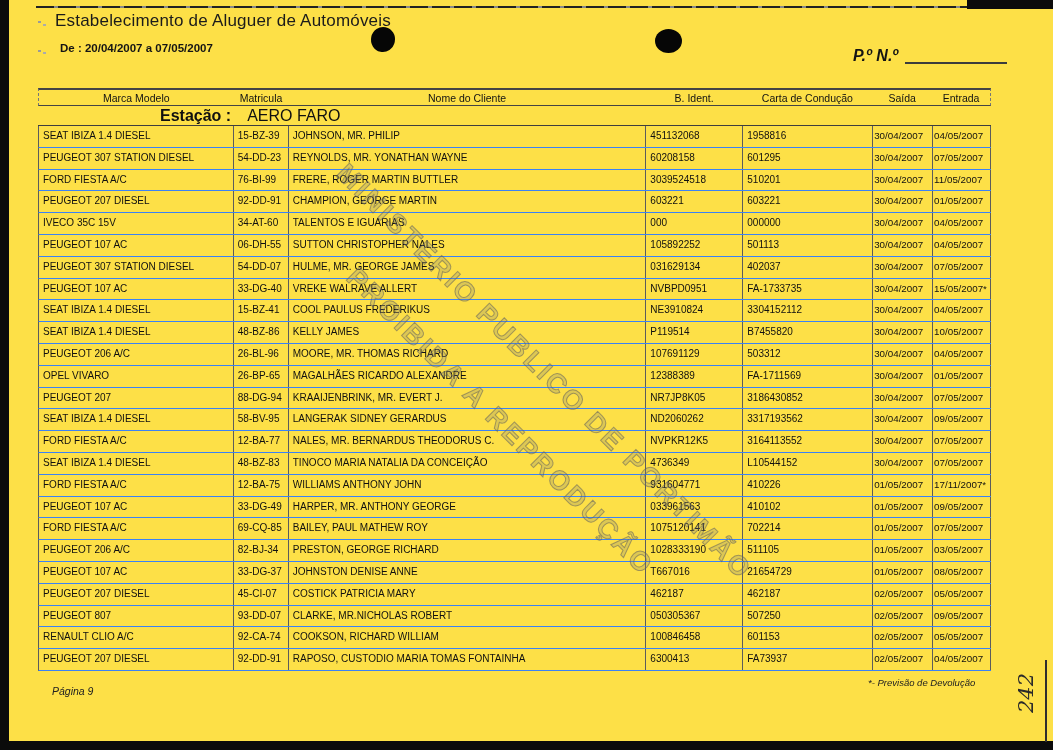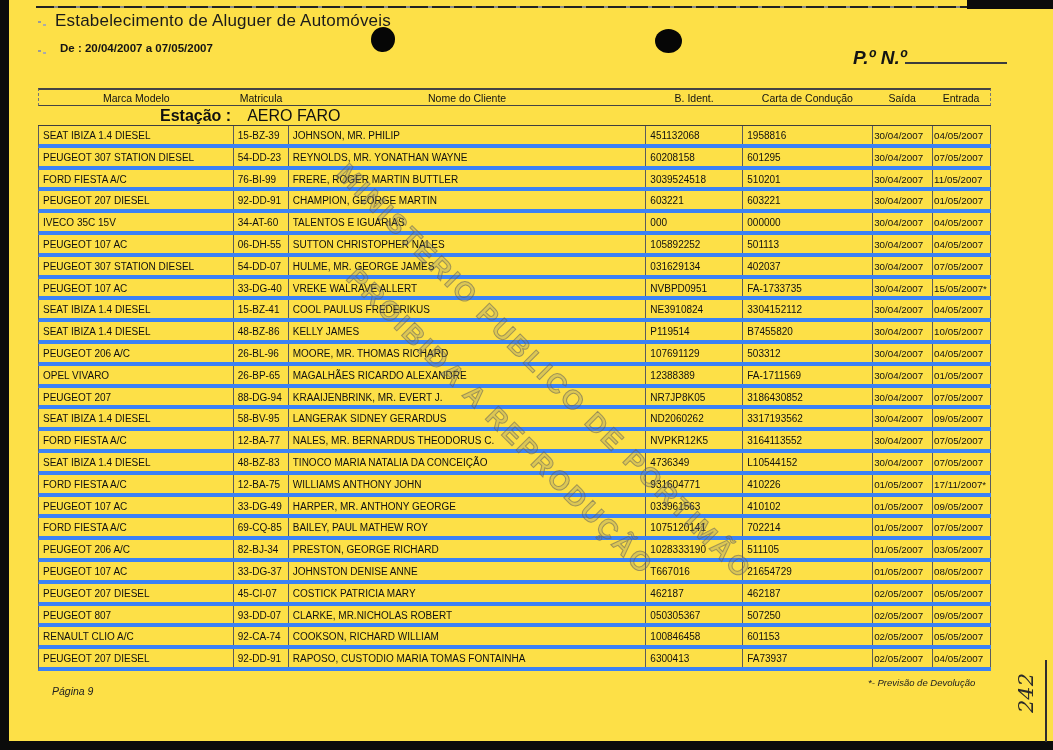--- a/index.html
+++ b/index.html
@@ -17,21 +17,21 @@
   .right-edge-line { position:absolute; left:1045px; top:660px; width:2px; height:82px; background:#2e2e2e; }
   .top-rule {
     position:absolute; left:36px; top:6px; width:932px; height:2px;
     background:repeating-linear-gradient(90deg,#222 0 18px,#8a8a8a 18px 22px);
   }
   .noise-a { position:absolute; left:38px; top:21px; width:3px; height:2px; background:#9a9a9a; box-shadow:5px 3px 0 #ababab; }
   .noise-b { position:absolute; left:38px; top:50px; width:3px; height:2px; background:#9a9a9a; box-shadow:5px 2px 0 #ababab; }
 
   .title { position:absolute; left:55px; top:11px; font-size:17px; color:#1b1b1b; letter-spacing:0.2px; }
   .date-range { position:absolute; left:60px; top:42px; font-size:11.5px; font-weight:bold; color:#141414; }
-  .pn-label { position:absolute; left:853px; top:47px; font-size:19px; font-weight:bold; font-style:italic; color:#141414; }
+  .pn-label { position:absolute; left:853px; top:47px; font-size:16px; font-weight:bold; font-style:italic; color:#141414; }
   .pn-line { position:absolute; left:905px; top:62px; width:102px; height:1.5px; background:#3c3c3c; }
 
   .hole { position:absolute; background:#060606; border-radius:50%; }
   .hole-1 { left:371px; top:27px; width:24px; height:25px; transform:rotate(12deg); }
   .hole-2 { left:655px; top:29px; width:27px; height:24px; }
 
   
   .watermark {
     position:absolute; z-index:6; pointer-events:none; white-space:nowrap;
     transform:rotate(45deg); transform-origin:left top;
@@ -48,21 +48,21 @@
     display:flex; align-items:center; height:18px; box-sizing:border-box;
     border-top:2px solid #444; border-bottom:1px solid #444;
     border-left:1px dashed #777; border-right:1px dashed #777;
   }
   .th { font-size:10.5px; font-weight:normal; color:#121212; text-align:center; box-sizing:border-box; }
   .c0{width:195px}.c1{width:55px}.c2{width:358px}.c3{width:97px}.c4{width:130px}.c5{width:60px}.c6{width:58px}
 
   .station { height:20px; line-height:20px; border-bottom:1.5px solid #3e3e3e; font-size:16px; padding-left:122px; box-sizing:border-box; color:#101010; }
   .station .lbl { font-weight:bold; margin-right:16px; }
 
-  .trow { display:flex; height:21.8px; box-sizing:border-box; border-bottom:4px solid #3b82f6; border-left:1px solid #5c5c5c; }
+  .trow { display:flex; height:21.8px; box-sizing:border-box; border-bottom:1px solid #3b82f6; border-left:1px solid #5c5c5c; }
   .td {
     box-sizing:border-box; border-right:1px solid #5c5c5c;
     font-size:10px; color:#101010; line-height:20.5px;
     padding:0 4px; white-space:nowrap; overflow:hidden;
   }
   .td.date { text-align:left; font-size:9.8px; padding:0 1px; }
 
   .footer-page { position:absolute; left:52px; top:685px; font-size:10.5px; font-style:italic; color:#212121; }
   .footer-note { position:absolute; left:868px; top:677px; font-size:9.5px; font-style:italic; color:#212121; }
   .handwritten {

